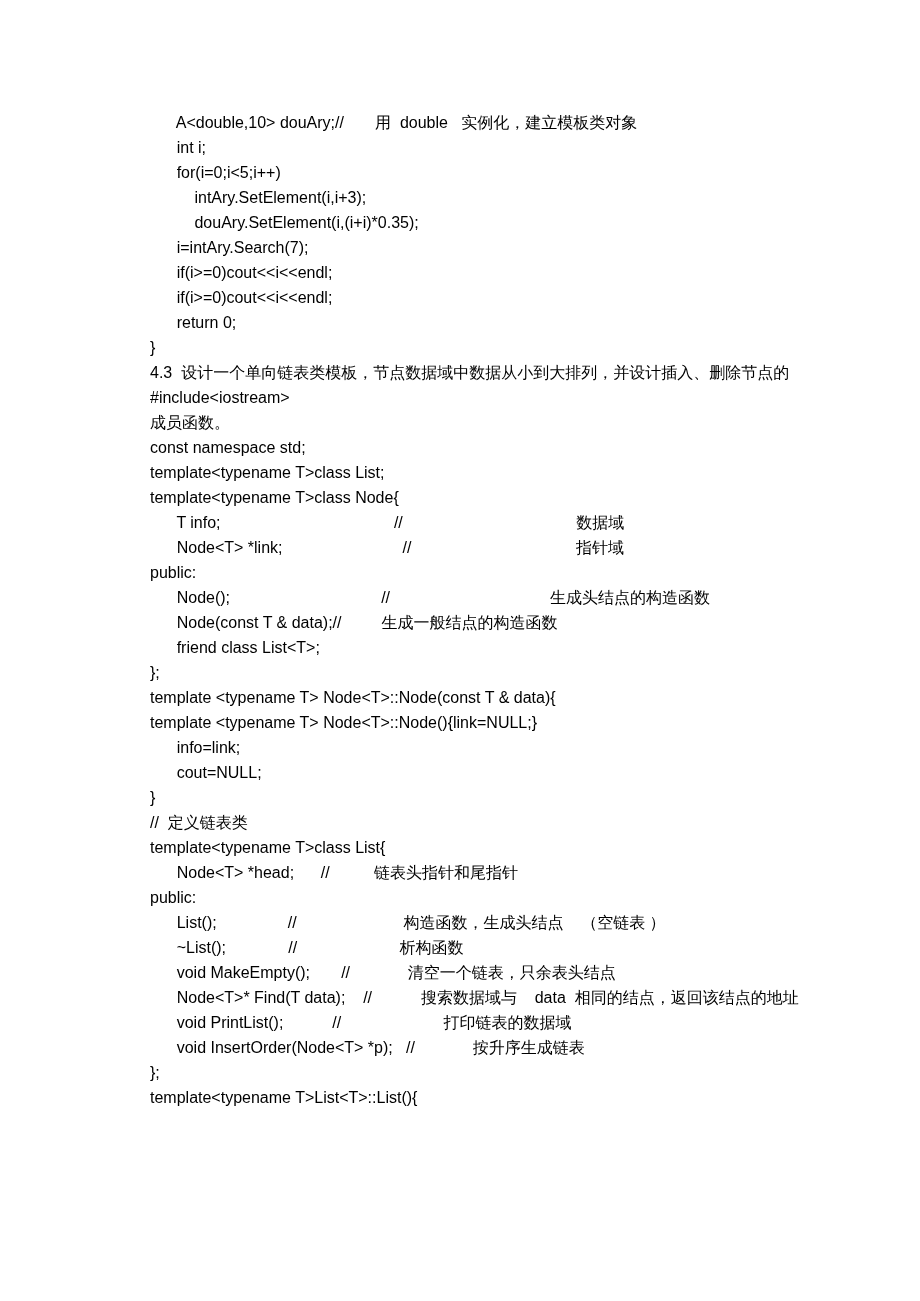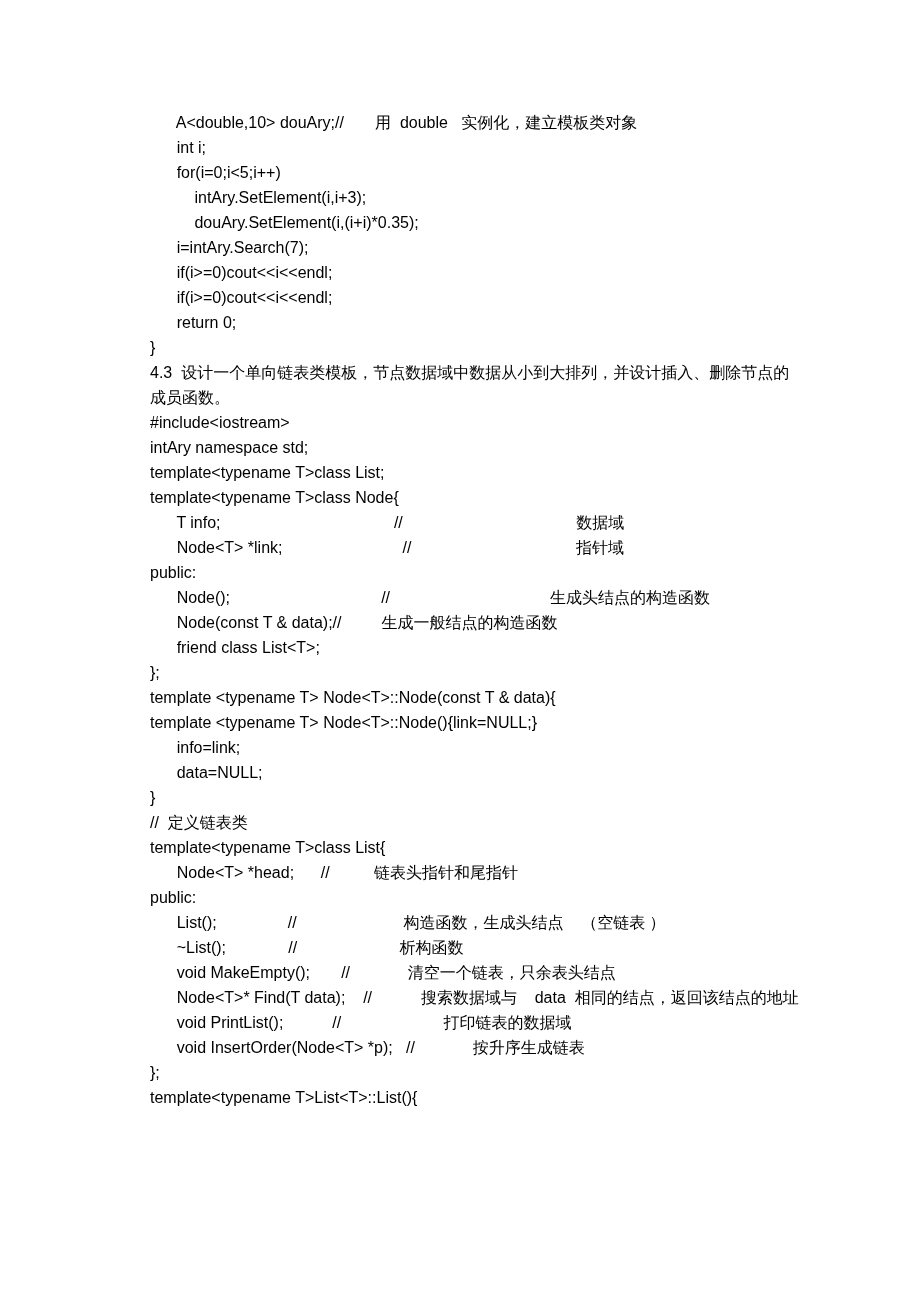--- a/index.html
+++ b/index.html
@@ -32,36 +32,36 @@
       <div class="line">      int i;</div>
       <div class="line">      for(i=0;i&lt;5;i++)</div>
       <div class="line">          intAry.SetElement(i,i+3);</div>
       <div class="line">          douAry.SetElement(i,(i+i)*0.35);</div>
       <div class="line">      i=intAry.Search(7);</div>
       <div class="line">      if(i&gt;=0)cout&lt;&lt;i&lt;&lt;endl;</div>
       <div class="line">      if(i&gt;=0)cout&lt;&lt;i&lt;&lt;endl;</div>
       <div class="line">      return 0;</div>
       <div class="line">}</div>
       <div class="line">4.3  设计一个单向链表类模板，节点数据域中数据从小到大排列，并设计插入、删除节点的</div>
+      <div class="line">#include&lt;iostream&gt;</div>
       <div class="line">成员函数。</div>
-      <div class="line">#include&lt;iostream&gt;</div>
-      <div class="line">intAry namespace std;</div>
+      <div class="line">const namespace std;</div>
       <div class="line">template&lt;typename T&gt;class List;</div>
       <div class="line">template&lt;typename T&gt;class Node{</div>
       <div class="line">      T info;                                       //                                       数据域</div>
       <div class="line">      Node&lt;T&gt; *link;                           //                                     指针域</div>
       <div class="line">public:</div>
       <div class="line">      Node();                                  //                                    生成头结点的构造函数</div>
       <div class="line">      Node(const T &amp; data);//         生成一般结点的构造函数</div>
       <div class="line">      friend class List&lt;T&gt;;</div>
       <div class="line">};</div>
       <div class="line">template &lt;typename T&gt; Node&lt;T&gt;::Node(const T &amp; data){</div>
       <div class="line">template &lt;typename T&gt; Node&lt;T&gt;::Node(){link=NULL;}</div>
       <div class="line">      info=link;</div>
-      <div class="line">      data=NULL;</div>
+      <div class="line">      cout=NULL;</div>
       <div class="line">}</div>
       <div class="line">//  定义链表类</div>
       <div class="line">template&lt;typename T&gt;class List{</div>
       <div class="line">      Node&lt;T&gt; *head;      //          链表头指针和尾指针</div>
       <div class="line">public:</div>
       <div class="line">      List();                //                        构造函数，生成头结点    （空链表 ）</div>
       <div class="line">      ~List();              //                       析构函数</div>
       <div class="line">      void MakeEmpty();       //             清空一个链表，只余表头结点</div>
       <div class="line">      Node&lt;T&gt;* Find(T data);    //           搜索数据域与    data  相同的结点，返回该结点的地址</div>
       <div class="line">      void PrintList();           //                       打印链表的数据域</div>

